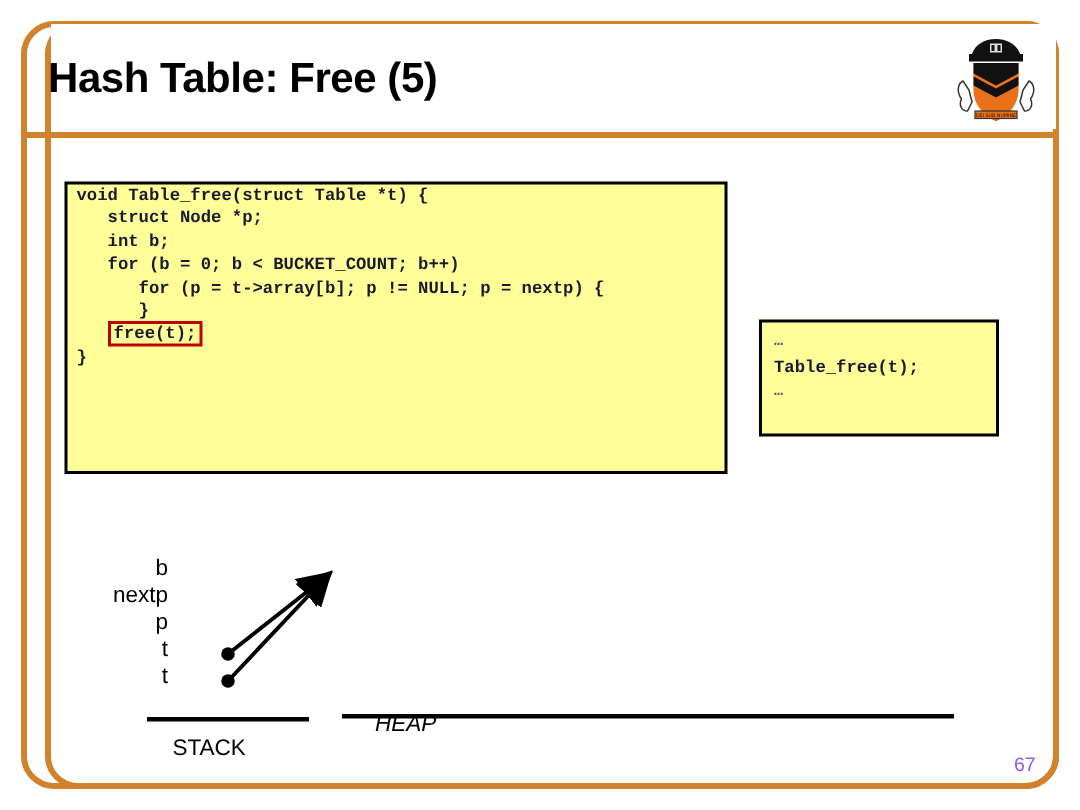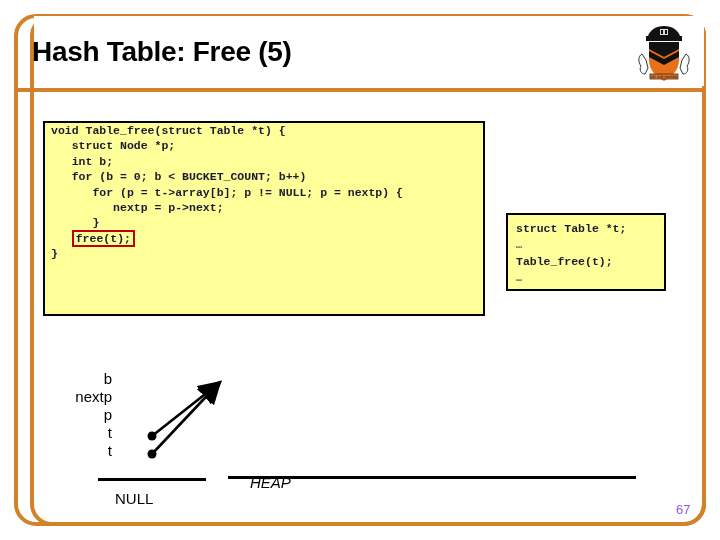--- a/index.html
+++ b/index.html
@@ -226,28 +226,26 @@
       <text x="28" y="54.2" font-size="3.2" text-anchor="middle" fill="#111111" font-family="DejaVu Sans">DEI SUB NUMINE</text>
     </svg>
   </div>
 
   <div class="code-box" id="code-main">
     <div class="code-line">void Table_free(struct Table *t) {</div>
     <div class="code-line">   struct Node *p;</div>
     <div class="code-line">   int b;</div>
     <div class="code-line">   for (b = 0; b &lt; BUCKET_COUNT; b++)</div>
     <div class="code-line">      for (p = t-&gt;array[b]; p != NULL; p = nextp) {</div>
-    <div class="code-line">         nextp = p-&gt;next;</div>
     <div class="code-line">      }</div>
     <div class="code-line"><span>   </span><span class="hl">free(t);</span></div>
     <div class="code-line">}</div>
   </div>
 
   <div class="code-box" id="code-side">
-    <div class="code-line">struct Table *t;</div>
     <div class="code-line ellipsis">…</div>
     <div class="code-line">Table_free(t);</div>
     <div class="code-line ellipsis">…</div>
   </div>
 
   <div id="diagram">
 
     <div class="stack-labels">
       <div class="stack-label">b</div>
       <div class="stack-label">nextp</div>
@@ -266,19 +264,19 @@
 
       <circle cx="152" cy="86" r="4.5" fill="#000000"></circle>
       <line x1="152" y1="86" x2="218" y2="34" stroke="#000000" stroke-width="2.6" marker-end="url(#ah)"></line>
 
       <circle cx="152" cy="104" r="4.5" fill="#000000"></circle>
       <line x1="152" y1="104" x2="218" y2="34" stroke="#000000" stroke-width="2.6" marker-end="url(#ah)"></line>
     </svg>
 
     <div class="region-rule" id="rule-stack"></div>
     <div class="region-rule" id="rule-heap"></div>
-    <div class="region-label" id="label-stack">NULL</div>
+    <div class="region-label" id="label-stack">STACK</div>
     <div class="region-label" id="label-heap">HEAP</div>
   </div>
 
   <div class="page-number">67</div>
 
 </div>
 
 </body></html>

